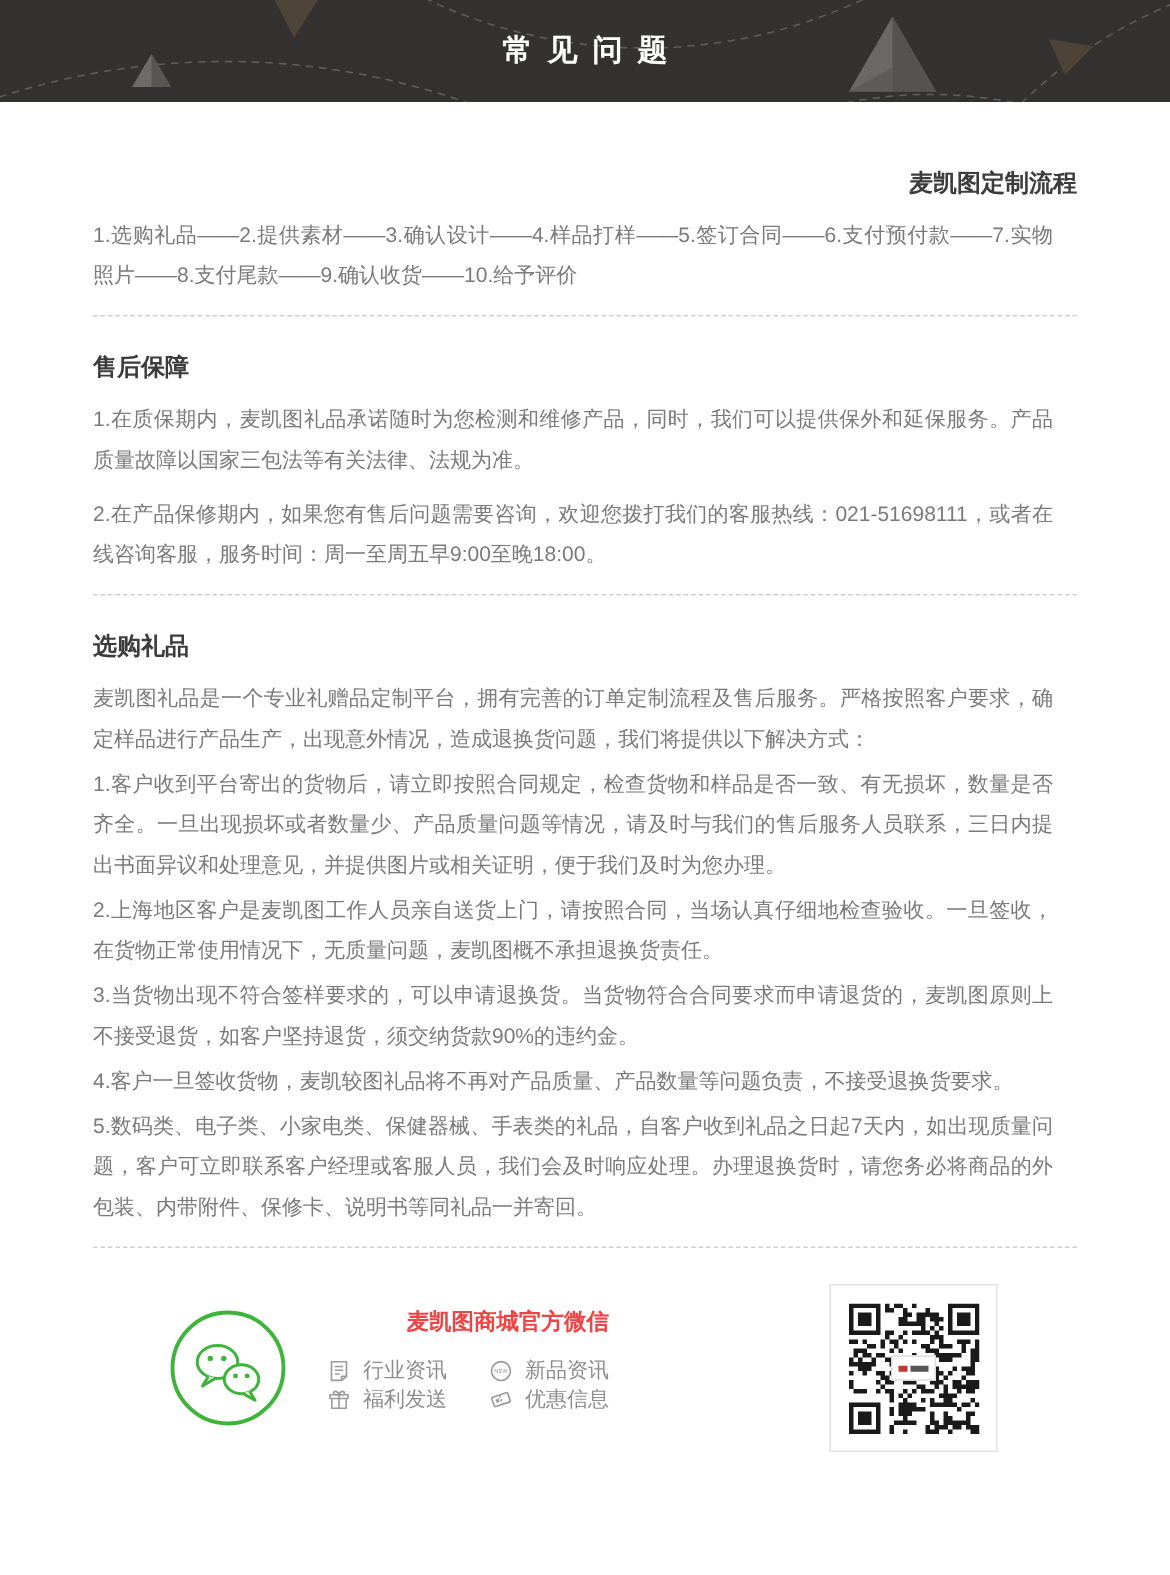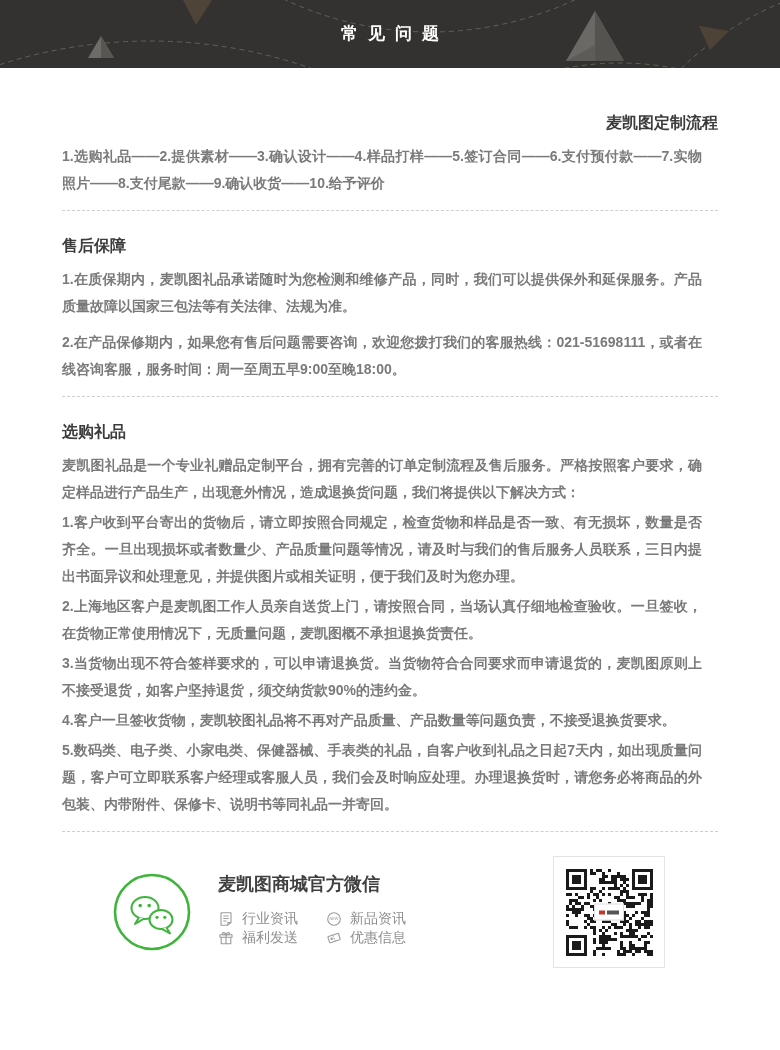--- a/index.html
+++ b/index.html
@@ -6,35 +6,35 @@
   html,body { background:#fff; }
   .page {
     width:780px; height:1050px; background:#ffffff; position:relative;
     font-family:"Liberation Sans", sans-serif; overflow:hidden;
   }
   
   .banner { position:relative; height:68px; background:#343230; overflow:hidden; }
   .banner svg.deco { position:absolute; left:0; top:0; }
   .banner h1 {
     position:relative; z-index:2; text-align:center; line-height:68px;
-    color:#ffffff; font-size:17px; font-weight:bold; letter-spacing:10px;
+    color:#ffffff; font-size:20px; font-weight:bold; letter-spacing:10px;
     text-indent:10px;
   }
   
   .main { padding:20px 62px 0 62px; }
   .sec h2 { font-size:16px; color:#3c3c3c; font-weight:bold; line-height:22px; margin:24px 0 9px 0; }
   .sec.first h2 { margin-top:24px;text-align:right; }
-  .sec p { font-size:14px; color:#7a7a7a; line-height:27px; margin:0 16px 9px 0; text-align:justify;font-weight:bold; }
+  .sec p { font-size:14px; color:#7a7a7a; line-height:27px; margin:0 16px 9px 0; text-align:justify; }
   .sec.tight p { margin-bottom:3px; }
   hr.dashed { border:none; border-top:1px dashed #cfcfcf; margin:13px 0 0 0; }
   
   .footer { display:flex; align-items:flex-start; padding:22px 115px 0 112px; }
   .wx-icon { margin-top:18px; flex:0 0 auto; }
   .wx-text { margin-left:26px; margin-top:18px; }
-  .wx-title { font-size:18px; font-weight:bold; color:#404040; margin-bottom:14px; }
+  .wx-title { font-size:15px; font-weight:bold; color:#ef4444; margin-bottom:14px;text-align:right; }
   .wx-grid { display:grid; grid-template-columns:108px auto; row-gap:1px; }
   .wx-item { display:flex; align-items:center; font-size:14px; color:#8d8d8d; }
   .wx-item svg { flex:0 0 auto; margin-right:8px; }
   .wx-item span { white-space:nowrap; }
   .qr-box {
     margin-left:auto; margin-top:2px; width:112px; height:112px;
     border:1px solid #e3e3e3; background:#fff; position:relative;
     display:flex; align-items:center; justify-content:center;
   }
   .qr-center {

